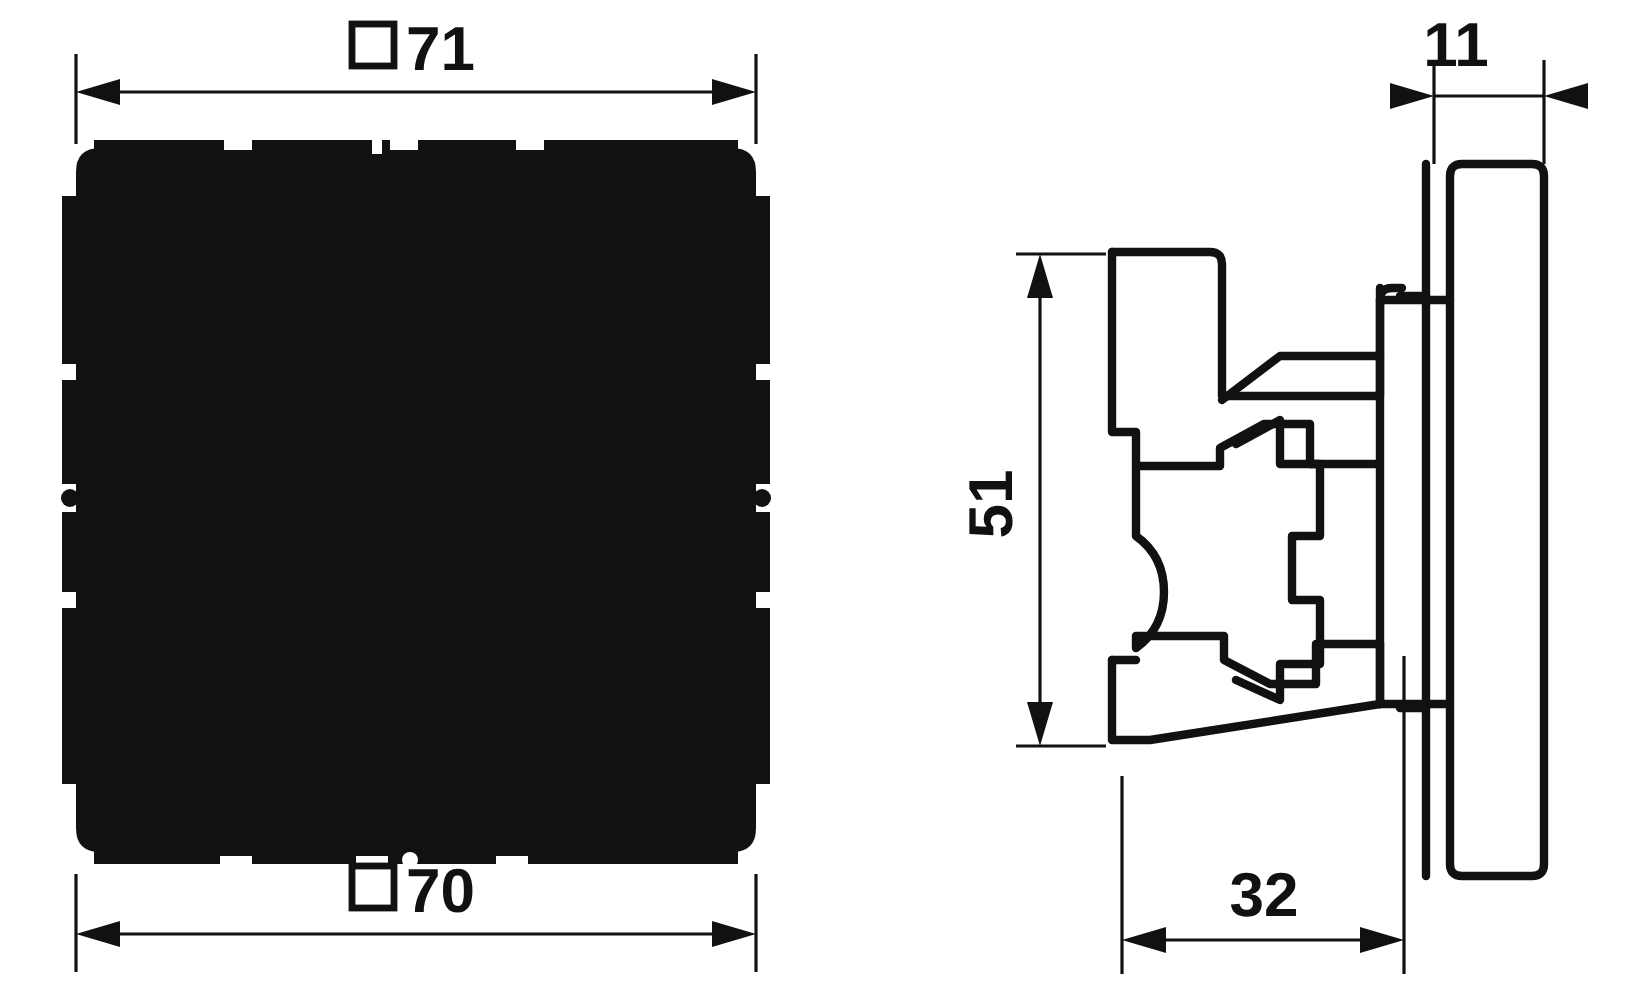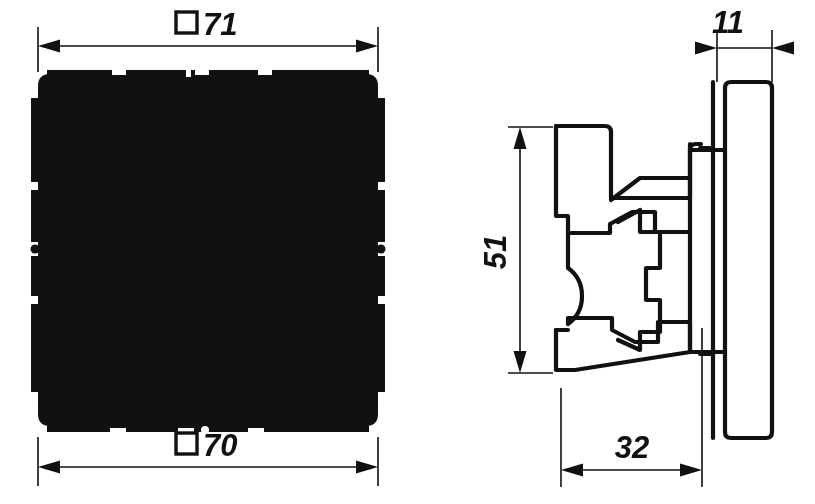--- a/index.html
+++ b/index.html
@@ -13,21 +13,20 @@
     height: 504px;
     overflow: hidden;
     font-family: "Liberation Sans", sans-serif;
     position: relative;
   }
   #drawing-root {
     position: relative;
     width: 815px;
     height: 504px;
     background: #ffffff;
-    font-style: italic;
   }
   svg.drawing {
     display: block;
     width: 815px;
     height: 504px;
     background: #ffffff;
   }
   .dim-text {
     font-family: "Liberation Sans", sans-serif;
     font-weight: bold;

